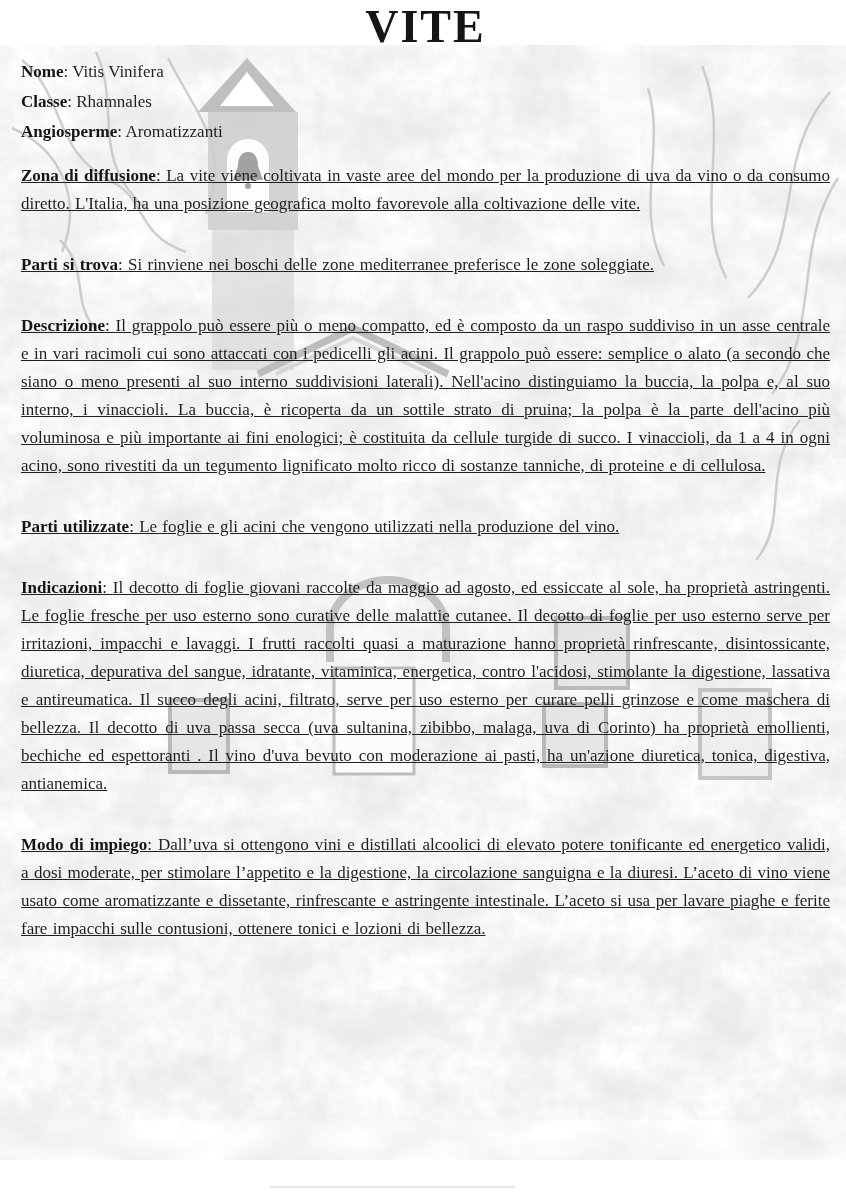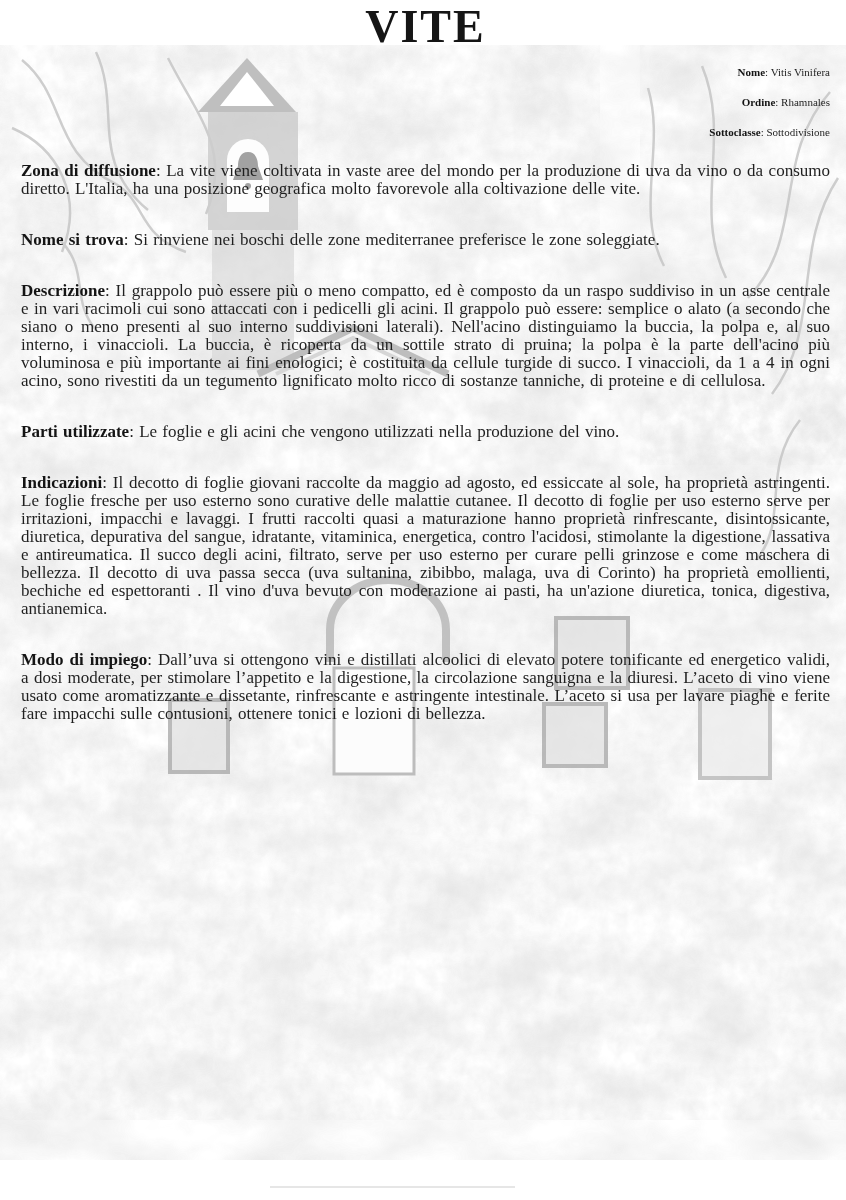--- a/index.html
+++ b/index.html
@@ -18,29 +18,30 @@
   .title{
     margin:2px 0 0 0;
     text-align:center;
     font-size:46px;
     line-height:50px;
     font-weight:600;
     letter-spacing:2px;
     color:#151515;
   }
   .taxonomy{margin-top:5px;}
-  .taxonomy p{margin:0;font-size:11px;line-height:30px;text-align:right;}
+  .taxonomy p{margin:0;font-size:17px;line-height:30px;}
   .sections{margin-top:15px;}
   .sections p{
     margin:0 0 33px 0;
     font-size:17px;
-    line-height:18px;
+    line-height:28px;
     text-align:justify;
     text-align-last:left;
     word-spacing:1px;
+    text-decoration:underline;
   }
   .lbl{font-weight:bold;color:#141414;}
   .footer-rule{
     position:absolute;left:270px;top:1186px;width:245px;height:2px;
     background:#e6e6e6;z-index:1;
   }
 </style>
 </head>
 <body>
 
@@ -101,27 +102,27 @@
       <rect x="700" y="690" width="70" height="88" fill="#ededed" stroke="#b8b8b8" stroke-width="4" opacity="0.8"></rect>
     </g>
   </svg>
 
   <div class="content">
 
     <h1 class="title">VITE</h1>
 
     <div class="taxonomy">
       <p><strong class="lbl">Nome</strong><span>: </span><span>Vitis Vinifera</span></p>
-      <p><strong class="lbl">Ordine</strong><span>: </span><span>Rhamnales</span></p>
-      <p><strong class="lbl">Sottoclasse</strong><span>: </span><span>Sottodivisione</span></p>
+      <p><strong class="lbl">Classe</strong><span>: </span><span>Rhamnales</span></p>
+      <p><strong class="lbl">Angiosperme</strong><span>: </span><span>Aromatizzanti</span></p>
     </div>
 
     <div class="sections">
       <p><strong class="lbl">Zona di diffusione</strong><span>: </span><span>La vite viene coltivata in vaste aree del mondo per la produzione di uva da vino o da consumo diretto. L'Italia, ha una posizione geografica molto favorevole alla coltivazione delle vite.</span></p>
-      <p><strong class="lbl">Nome si trova</strong><span>: </span><span>Si rinviene nei boschi delle zone mediterranee preferisce le zone soleggiate.</span></p>
+      <p><strong class="lbl">Parti si trova</strong><span>: </span><span>Si rinviene nei boschi delle zone mediterranee preferisce le zone soleggiate.</span></p>
       <p><strong class="lbl">Descrizione</strong><span>: </span><span>Il grappolo può essere più o meno compatto, ed è composto da un raspo suddiviso in un asse centrale e in vari racimoli cui sono attaccati con i pedicelli gli acini. Il grappolo può essere: semplice o alato (a secondo che siano o meno presenti al suo interno suddivisioni laterali). Nell'acino distinguiamo la buccia, la polpa e, al suo interno, i vinaccioli. La buccia, è ricoperta da un sottile strato di pruina; la polpa è la parte dell'acino più voluminosa e più importante ai fini enologici; è costituita da cellule turgide di succo. I vinaccioli, da 1 a 4 in ogni acino, sono rivestiti da un tegumento lignificato molto ricco di sostanze tanniche, di proteine e di cellulosa.</span></p>
       <p><strong class="lbl">Parti utilizzate</strong><span>: </span><span>Le foglie e gli acini che vengono utilizzati nella produzione del vino.</span></p>
       <p><strong class="lbl">Indicazioni</strong><span>: </span><span>Il decotto di foglie giovani raccolte da maggio ad agosto, ed essiccate al sole, ha proprietà astringenti. Le foglie fresche per uso esterno sono curative delle malattie cutanee. Il decotto di foglie per uso esterno serve per irritazioni, impacchi e lavaggi. I frutti raccolti quasi a maturazione hanno proprietà rinfrescante, disintossicante, diuretica, depurativa del sangue, idratante, vitaminica, energetica, contro l'acidosi, stimolante la digestione, lassativa e antireumatica. Il succo degli acini, filtrato, serve per uso esterno per curare pelli grinzose e come maschera di bellezza. Il decotto di uva passa secca (uva sultanina, zibibbo, malaga, uva di Corinto) ha proprietà emollienti, bechiche ed espettoranti . Il vino d'uva bevuto con moderazione ai pasti, ha un'azione diuretica, tonica, digestiva, antianemica.</span></p>
       <p><strong class="lbl">Modo di impiego</strong><span>: </span><span>Dall’uva si ottengono vini e distillati alcoolici di elevato potere tonificante ed energetico validi, a dosi moderate, per stimolare l’appetito e la digestione, la circolazione sanguigna e la diuresi. L’aceto di vino viene usato come aromatizzante e dissetante, rinfrescante e astringente intestinale. L’aceto si usa per lavare piaghe e ferite fare impacchi sulle contusioni, ottenere tonici e lozioni di bellezza.</span></p>
     </div>
 
   </div>
 
   <div class="footer-rule"></div>
 </div>

